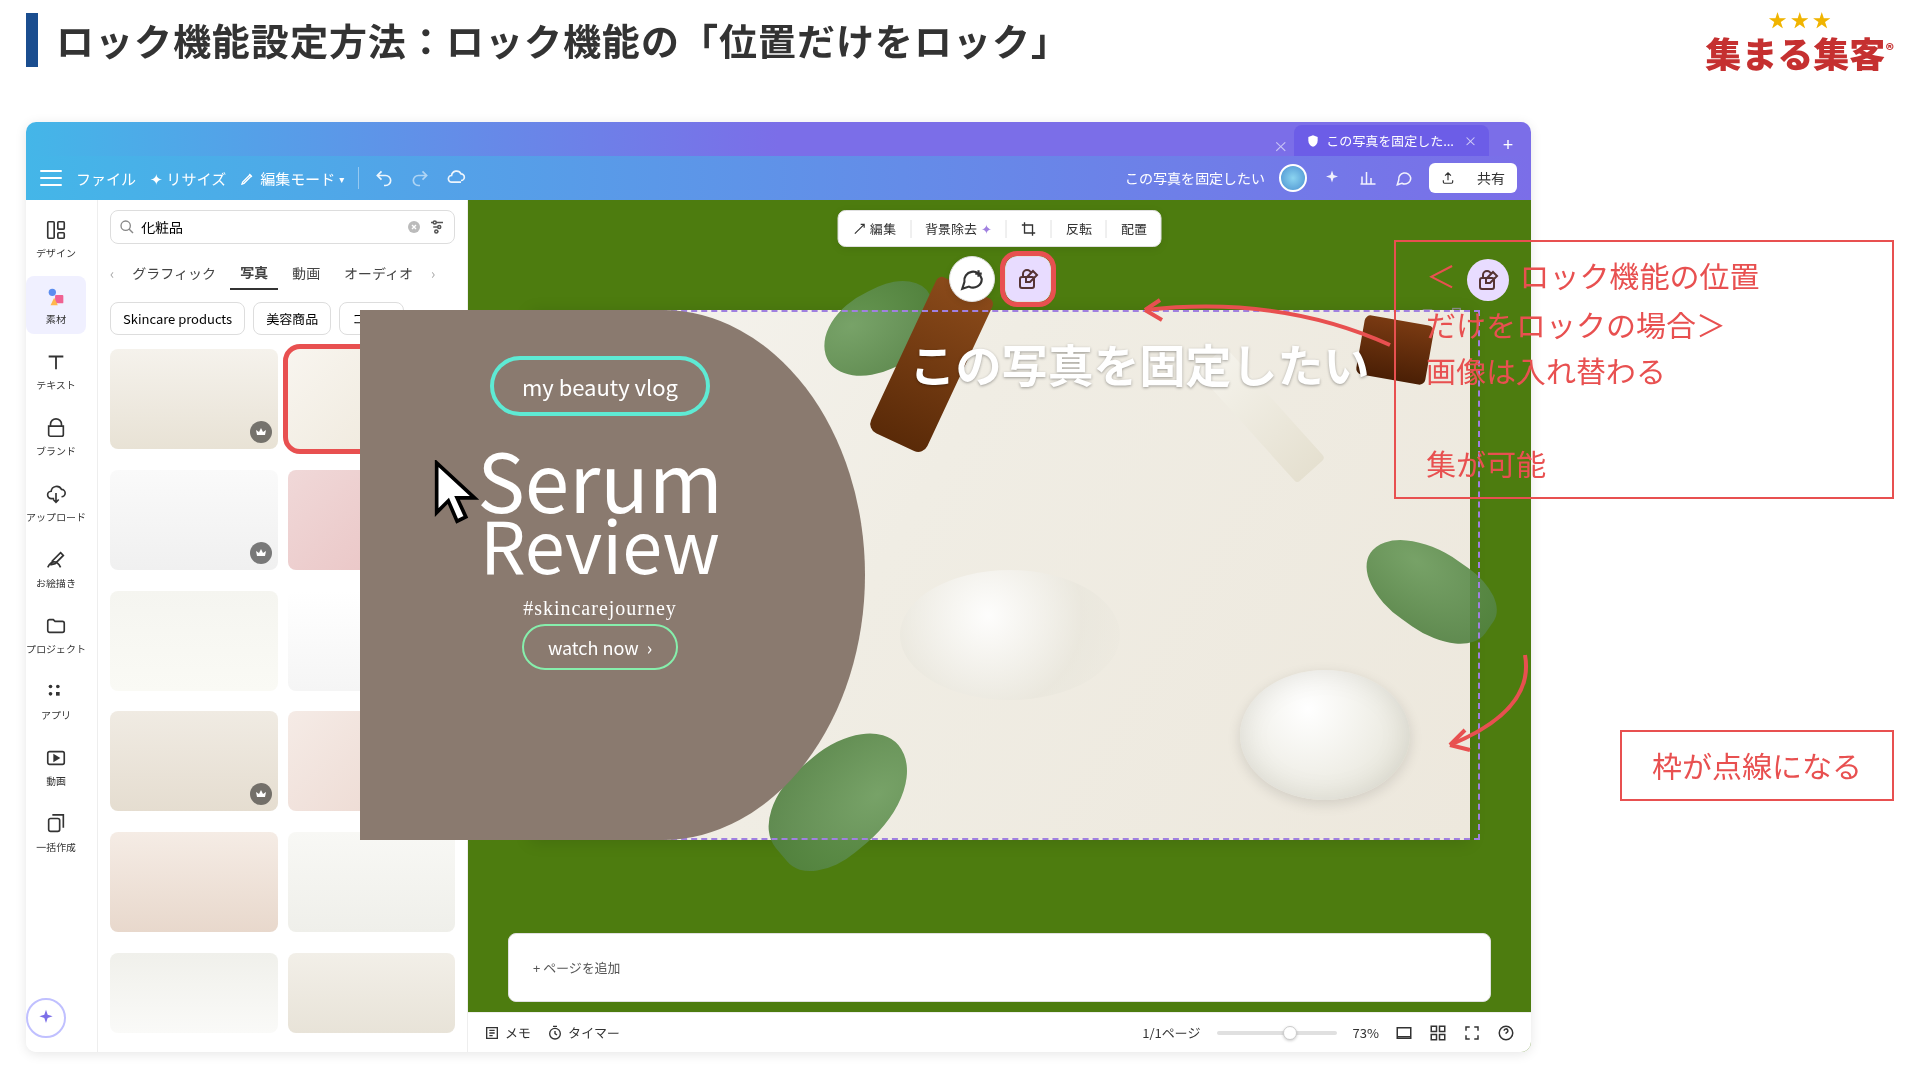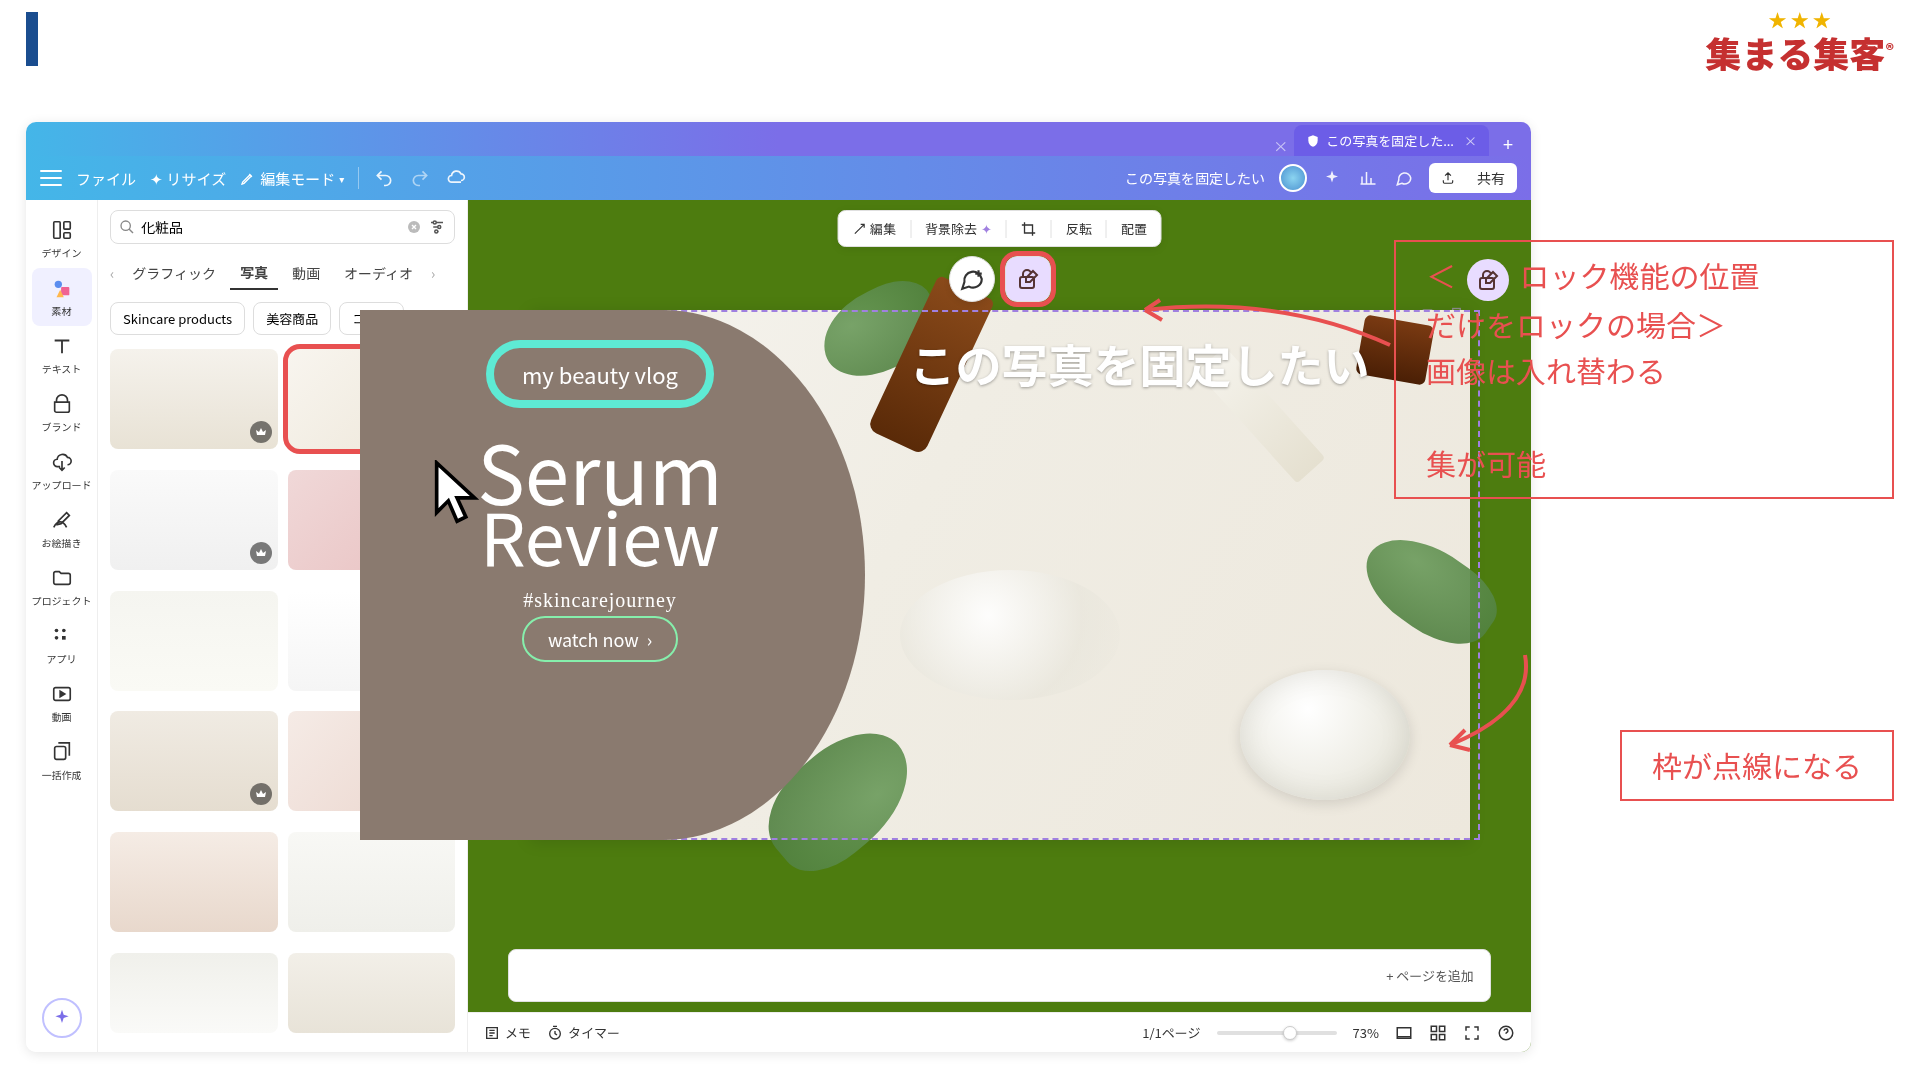--- a/index.html
+++ b/index.html
@@ -30,21 +30,21 @@
 .hmenu .caret { font-size: 10px; }
 .app-header .divider { width: 1px; height: 22px; background: rgba(255,255,255,0.4); }
 .hicon { width: 22px; height: 22px; display: flex; align-items: center; justify-content: center; cursor: pointer; opacity: 0.9; }
 .app-header .spacer { flex: 1; }
 .file-title { font-size: 14px; }
 .avatar-badge { width: 28px; height: 28px; border-radius: 50%; background: radial-gradient(circle,#8bd4f0,#4a90d0); border: 2px solid #fff; }
 .share-btn { background: #fff; color: #333; border-radius: 6px; padding: 5px 12px; font-size: 14px; display: flex; gap: 22px; align-items: center; cursor: pointer; }
 
 .app-body { display: flex; height: calc(100% - 78px); }
 
-.side-rail { width: 72px; background: #fff; border-right: 1px solid #eee; display: flex; flex-direction: column; align-items: center; padding-top: 10px; gap: 0; }
+.side-rail { width: 72px; background: #fff; border-right: 1px solid #eee; display: flex; flex-direction: column; padding-top: 10px; gap: 8px; }
 .rail-item { width: 60px; padding: 8px 0; display: flex; flex-direction: column; align-items: center; gap: 3px; cursor: pointer; border-radius: 8px; }
 .rail-item.active { background: #f0f0ff; }
 .rail-item .ricon { width: 24px; height: 24px; display: flex; align-items: center; justify-content: center; color: #333; }
 .rail-item .rlabel { font-size: 10px; color: #333; }
 .rail-spacer { flex: 1; }
 .ai-fab { width: 40px; height: 40px; border-radius: 50%; border: 2px solid #c0c0ff; display: flex; align-items: center; justify-content: center; margin-bottom: 14px; cursor: pointer; background: #fff; }
 
 .assets-panel { width: 370px; background: #fff; border-right: 1px solid #eee; display: flex; flex-direction: column; }
 .search-row { padding: 10px 12px 6px; }
 .search-box { display: flex; align-items: center; background: #fff; border: 1px solid #ddd; border-radius: 8px; padding: 6px 8px; gap: 6px; }
@@ -92,46 +92,47 @@
 .sel-frame { position: absolute; top: 0; left: -170px; right: -10px; bottom: 0; border: 2px dashed #a080e0; pointer-events: none; }
 .page-bg { position: absolute; inset: 0; background: linear-gradient(120deg, #f6f4ef 0%, #f0ede4 40%, #ede8dd 100%); }
 .leaf { position: absolute; width: 120px; height: 80px; background: radial-gradient(ellipse at 30% 30%, #6a9a5a, #4a7a3a); border-radius: 60% 40% 50% 50%; transform: rotate(var(--r,0deg)); opacity: 0.9; }
 .bottle { position: absolute; border-radius: 6px 6px 10px 10px; }
 .jar { position: absolute; width: 170px; height: 130px; border-radius: 50%; background: radial-gradient(circle at 40% 30%, #ffffff, #f0efe8, #e0ded0); box-shadow: inset 0 0 30px rgba(0,0,0,0.08), 0 4px 14px rgba(0,0,0,0.12); }
 .page-overlay { position: absolute; font-size: 46px; font-weight: 700; top: 20px; left: 380px; text-shadow: 0 1px 3px rgba(0,0,0,.35); color: #fff; }
 .copy-icons { position: absolute; top: -3px; right: 6px; display: flex; gap: 8px; color: #888; }
 
 .brown-card { position: absolute; left: -170px; top: 0; width: 505px; height: 530px; background: #8a7a6f; border-top-right-radius: 260px 340px; border-bottom-right-radius: 260px 340px; }
 .brown-inner { position: absolute; inset: 30px 60px 30px 36px; display: flex; flex-direction: column; align-items: center; color: #fff; }
-.pill { border: 8px solid #5eead4; border-radius: 999px; padding: 10px 28px; font-size: 22px; }
+.pill { border: 4px solid #5eead4; border-radius: 999px; padding: 10px 28px; font-size: 22px; margin-top: 16px; }
 .script { font-family: "Brush Script MT", cursive; font-size: 80px; line-height: 0.85; text-align: center; margin-top: 28px; }
 .hashtag { font-size: 20px; letter-spacing: 1px; margin-top: 24px; font-family: Liberation Serif, serif; }
 .watch { border: 2px solid #86efac; border-radius: 999px; padding: 8px 24px; font-size: 18px; margin-top: 4px; display: flex; gap: 8px; align-items: center; cursor: pointer; }
 
-.add-page { margin: 0 40px 10px; border: 1px solid #e0e0e0; border-radius: 8px; text-align: right; padding: 16px; font-size: 13px; color: #555; cursor: pointer; background: #fff; }
+.add-page { margin: 0 40px 10px; border: 1px solid #e0e0e0; border-radius: 8px; text-align: left; padding: 24px; font-size: 13px; color: #555; cursor: pointer; background: #fff; }
 
 .bottom-bar { height: 40px; border-top: 1px solid #eee; background: #fff; display: flex; align-items: center; padding: 0 16px; gap: 16px; font-size: 13px; color: #333; }
 .bb-item { display: flex; align-items: center; gap: 5px; cursor: pointer; }
 .bottom-bar .spacer { flex: 1; }
 .slider { width: 120px; height: 4px; background: #e0e0e0; border-radius: 2px; position: relative; }
 .slider .knob { position: absolute; top: -5px; left: 55%; width: 14px; height: 14px; border-radius: 50%; background: #fff; border: 1px solid #ccc; box-shadow: 0 1px 3px rgba(0,0,0,0.2); }
 
 .annotation { position: absolute; color: #e85050; font-family: "Comic Sans MS", "Hiragino Maru Gothic ProN", cursive; font-size: 30px; line-height: 1.55; }
 .anno-box { border: 2.5px solid #e85050; padding: 10px 30px; background: rgba(255,255,255,0.0); }
 .anno-icon { display: inline-flex; width: 42px; height: 42px; border-radius: 50%; background: #e8dcff; align-items: center; justify-content: center; vertical-align: middle; margin: 0 4px; }
 
 .cursor-pointer { position: absolute; left: 430px; top: 460px; z-index: 50; }
 
 svg { display: block; }
 </style>
 </head>
 <body>
 
 <div class="slide-title">
   <div class="title-bar"></div>
+  <h1>ロック機能設定方法：ロック機能の「位置だけをロック」</h1>
 </div>
 
 <div class="brand-logo">
   <span class="stars">★ ★ ★</span>
   <span>集まる集客</span><span class="tm">®</span>
 </div>
 
 <div class="app-window">
 
   <div class="browser-tabs">

